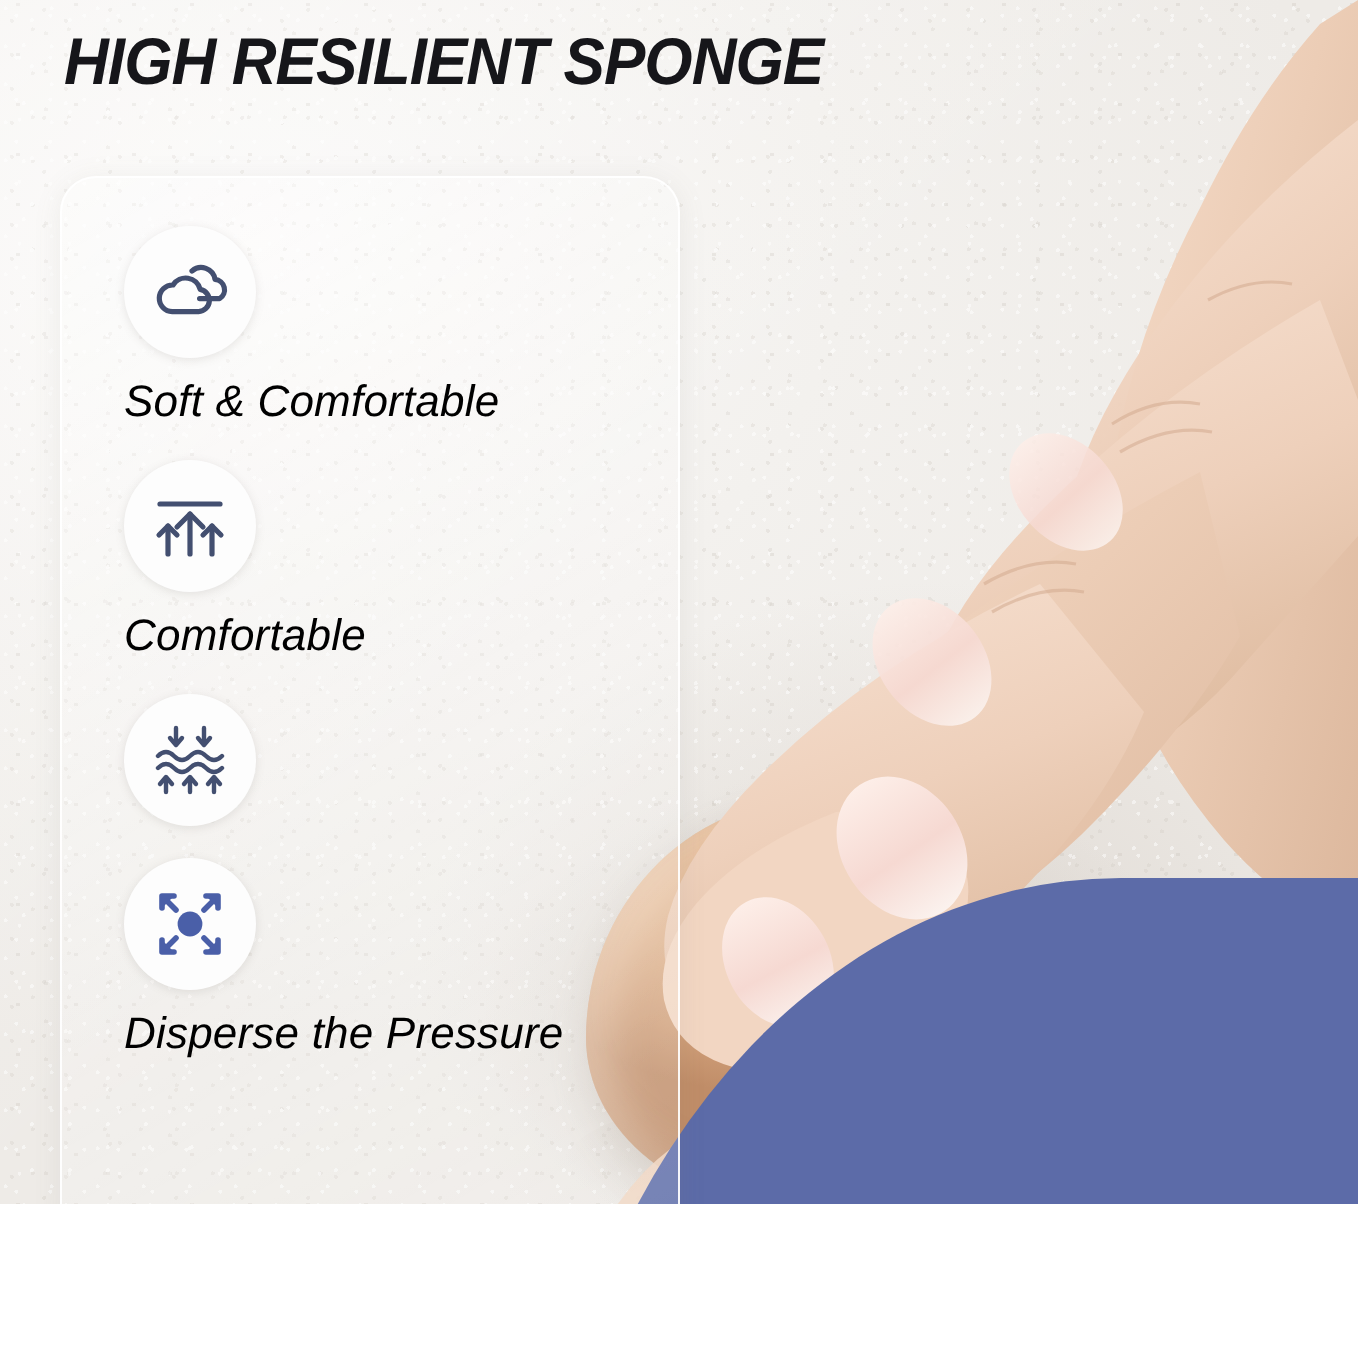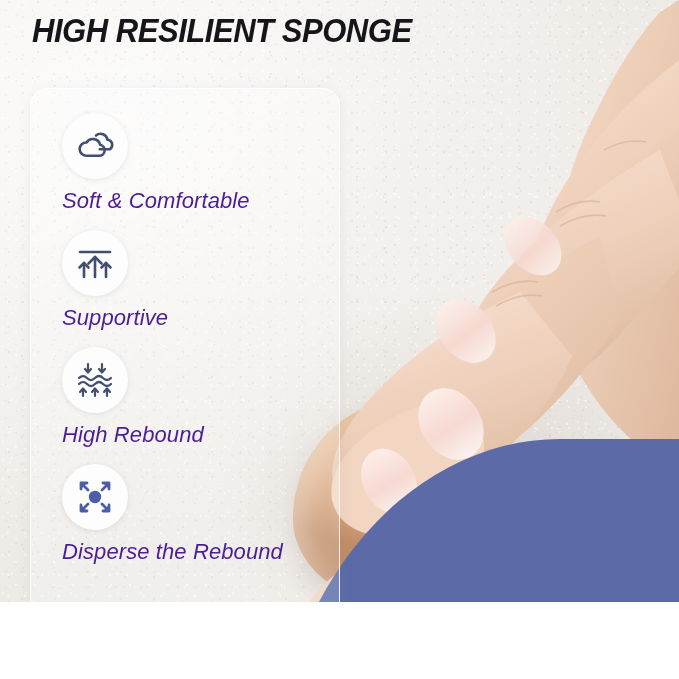--- a/index.html
+++ b/index.html
@@ -150,21 +150,21 @@
     display: flex;
     align-items: center;
     justify-content: center;
   }
   .icon-circle svg { display: block; }
   .feature-label {
     margin-top: 9px;
     font-size: 22px;
     font-style: italic;
     font-weight: 400;
-    color: #4c1d95;
+    color: #000000;
     letter-spacing: 0.1px;
     white-space: nowrap;
   }
 </style>
 </head>
 <body>
 
 <div id="poster" style="--accent: #5c6ba8;">
 
   <div class="photo">
@@ -251,54 +251,53 @@
         <svg width="40" height="38" viewBox="0 0 40 38" fill="none" stroke="#434f70" stroke-width="2.6" stroke-linecap="round" stroke-linejoin="round">
           <line x1="5" y1="8" x2="35" y2="8"></line>
           <line x1="20" y1="33" x2="20" y2="13"></line>
           <polyline points="13.5,19.5 20,13 26.5,19.5"></polyline>
           <line x1="9" y1="33" x2="9" y2="19"></line>
           <polyline points="4.5,23.5 9,19 13.5,23.5"></polyline>
           <line x1="31" y1="33" x2="31" y2="19"></line>
           <polyline points="26.5,23.5 31,19 35.5,23.5"></polyline>
         </svg>
       </div>
-      <div class="feature-label">Supportive</div>
+      <div class="feature-label">Comfortable</div>
     </div>
 
     <div class="feature">
       <div class="icon-circle">
         <svg width="40" height="38" viewBox="0 0 40 38" fill="none" stroke="#434f70" stroke-width="2.2" stroke-linecap="round" stroke-linejoin="round">
           <path d="M4 17 q4 -4 8 0 t8 0 t8 0 t8 0"></path>
           <path d="M4 23 q4 -4 8 0 t8 0 t8 0 t8 0"></path>
           <line x1="13" y1="3" x2="13" y2="11"></line>
           <polyline points="10,8 13,11.5 16,8"></polyline>
           <line x1="27" y1="3" x2="27" y2="11"></line>
           <polyline points="24,8 27,11.5 30,8"></polyline>
           <line x1="8" y1="35" x2="8" y2="28"></line>
           <polyline points="5,31 8,27.5 11,31"></polyline>
           <line x1="20" y1="35" x2="20" y2="28"></line>
           <polyline points="17,31 20,27.5 23,31"></polyline>
           <line x1="32" y1="35" x2="32" y2="28"></line>
           <polyline points="29,31 32,27.5 35,31"></polyline>
         </svg>
       </div>
-      <div class="feature-label">High Rebound</div>
     </div>
 
     <div class="feature">
       <div class="icon-circle">
         <svg width="40" height="40" viewBox="0 0 40 40" fill="none" stroke="#4a5fa8" stroke-width="2.8" stroke-linecap="round" stroke-linejoin="round">
           <circle cx="20" cy="20" r="6.2" fill="#4a5fa8" stroke="none"></circle>
           <line x1="13" y1="13" x2="6.5" y2="6.5"></line>
           <polyline points="6,12 6,6 12,6" fill="#4a5fa8" stroke="#4a5fa8"></polyline>
           <line x1="27" y1="13" x2="33.5" y2="6.5"></line>
           <polyline points="28,6 34,6 34,12" fill="#4a5fa8" stroke="#4a5fa8"></polyline>
           <line x1="13" y1="27" x2="6.5" y2="33.5"></line>
           <polyline points="6,28 6,34 12,34" fill="#4a5fa8" stroke="#4a5fa8"></polyline>
           <line x1="27" y1="27" x2="33.5" y2="33.5"></line>
           <polyline points="28,34 34,34 34,28" fill="#4a5fa8" stroke="#4a5fa8"></polyline>
         </svg>
       </div>
-      <div class="feature-label">Disperse the Rebound</div>
+      <div class="feature-label">Disperse the Pressure</div>
     </div>
 
   </div>
 </div>
 
 </body></html>

